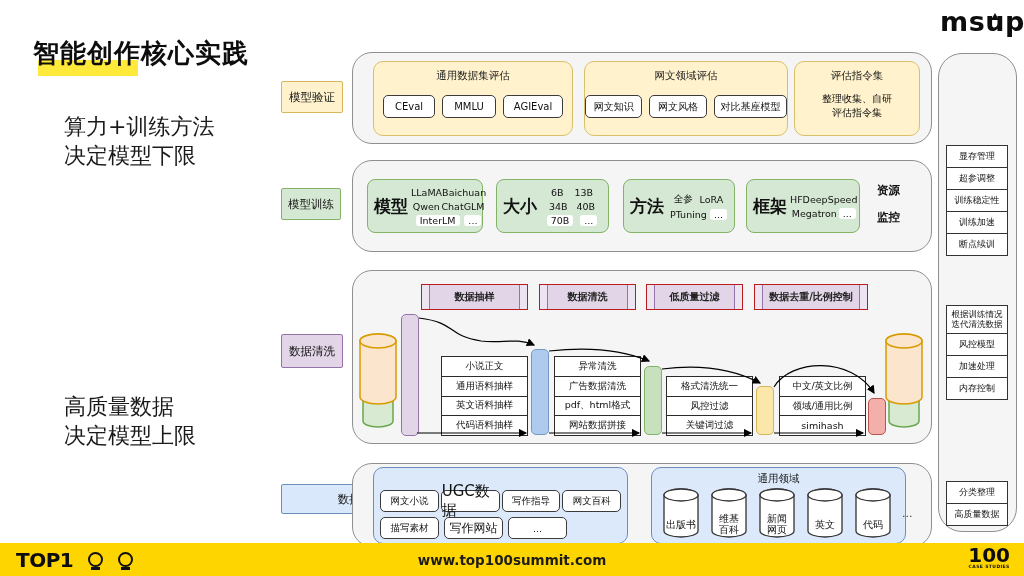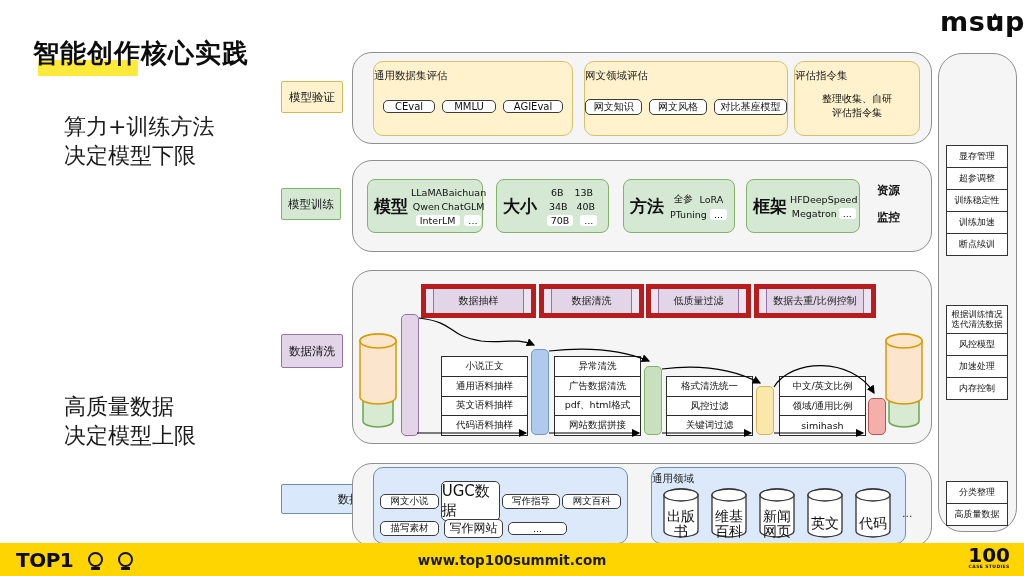--- a/index.html
+++ b/index.html
@@ -23,55 +23,55 @@
   .lab-y { background:#FFF2CC; border-color:#D6B656; }
   .lab-g { background:#D5E8D4; border-color:#82B366; }
   .lab-p { background:#E1D5E7; border-color:#9673A6; }
   .lab-b { background:#DAE8FC; border-color:#6C8EBF;padding-left:44px; }
 
   
   .container { background:#F5F5F5; border:1px solid #8F8F8F; border-radius:20px; }
 
   
   .ybox { background:#FFF2CC; border:1px solid #D9C068; border-radius:10px; }
-  .gtitle { position:absolute; top:7px; left:0; right:0; text-align:left; font-size:10.5px; color:#222; }
-  .btnrow { position:absolute; display:flex; justify-content:center; gap:7px;align-items:center; }
+  .gtitle { position:absolute; top:7px; left:0; right:0; text-align:center; font-size:10.5px; color:#222; }
+  .btnrow { position:absolute; display:flex; justify-content:center; gap:7px; }
   .btn { background:#fff; border:1px solid #3b3b3b; border-radius:5px; display:flex; align-items:center;
          justify-content:center; font-size:10px; color:#111; }
   .ydesc { position:absolute; top:30px; left:0; right:0; text-align:center; font-size:10px; line-height:1.4; white-space:pre-line; }
 
   
   .gchip { background:#D5E8D4; border:1px solid #82B366; border-radius:8px; display:flex; align-items:center; }
   .glabel { font-weight:bold; font-size:17px; padding:0 3px 0 6px; white-space:nowrap; }
   .gvals { flex:1; display:flex; flex-direction:column; justify-content:center; gap:3px; padding-right:4px; }
   .grow { display:flex; justify-content:space-evenly; align-items:center; font-size:9.5px; }
   .wcell { background:#fff; border-radius:3px; padding:0 4px; }
   .resnote { font-size:11.5px; font-weight:600; color:#111; }
 
   
-  .hproc { background:#E1D5E7; border:5px solid #b91c1c; display:flex; align-items:center; justify-content:center;
-           font-size:10px; color:#222; }
+  .hproc { background:#E1D5E7; border:1px solid #b91c1c; display:flex; align-items:center; justify-content:center;
+           font-size:10px; color:#222;font-weight:bold; }
   .hproc::before { content:""; position:absolute; top:0; bottom:0; left:0; width:7px; background:#EDE4F2; border-right:1px solid #9673A6; }
   .hproc::after  { content:""; position:absolute; top:0; bottom:0; right:0; width:7px; background:#EDE4F2; border-left:1px solid #9673A6; }
   .vbar { border:1px solid; border-radius:5px; }
   .bar-purple { background:#E1D5E7; border-color:#9673A6; }
   .bar-blue   { background:#AECBEE; border-color:#7596C6; }
   .bar-green  { background:#C7E0BE; border-color:#82B366; }
   .bar-yellow { background:#FAE7A9; border-color:#D6B656; }
   .bar-red    { background:#F3AFA9; border-color:#B85450; }
   .ptable { background:#fff; border:1px solid #2b2b2b; display:flex; flex-direction:column; }
   .trow { flex:1; display:flex; align-items:center; justify-content:center; font-size:9.5px; border-top:1px solid #2b2b2b; white-space:nowrap; }
   .trow:first-child { border-top:none; }
   .arrowsvg { pointer-events:none; z-index:5; }
 
   
   .bluebox { background:#DCE9FB; border:1px solid #6C8EBF; border-radius:10px; }
   .dcyl { position:relative; width:38px; height:52px; flex:0 0 auto; }
   .dcyl .clab { position:absolute; left:0; right:0; top:14px; height:46px; display:flex; align-items:center;
-                justify-content:center; text-align:center; font-size:14px; line-height:1.1; white-space:pre-line; }
+                justify-content:center; text-align:center; font-size:10px; line-height:1.1; white-space:pre-line; }
   .more { font-size:11px; color:#333; align-self:center; }
 
   
   .sgroup { position:absolute; left:7px; width:62px; }
   .sbox { background:#fff; border:1px solid #333; height:21px; margin-top:-1px; display:flex; align-items:center;
           justify-content:center; text-align:center; font-size:9px; line-height:1.15; white-space:pre-line; }
   .sbox.tall { height:27px; font-size:8.5px; }
 
   
   .footer { background:#FFD500; z-index:10; display:flex; align-items:center; }

